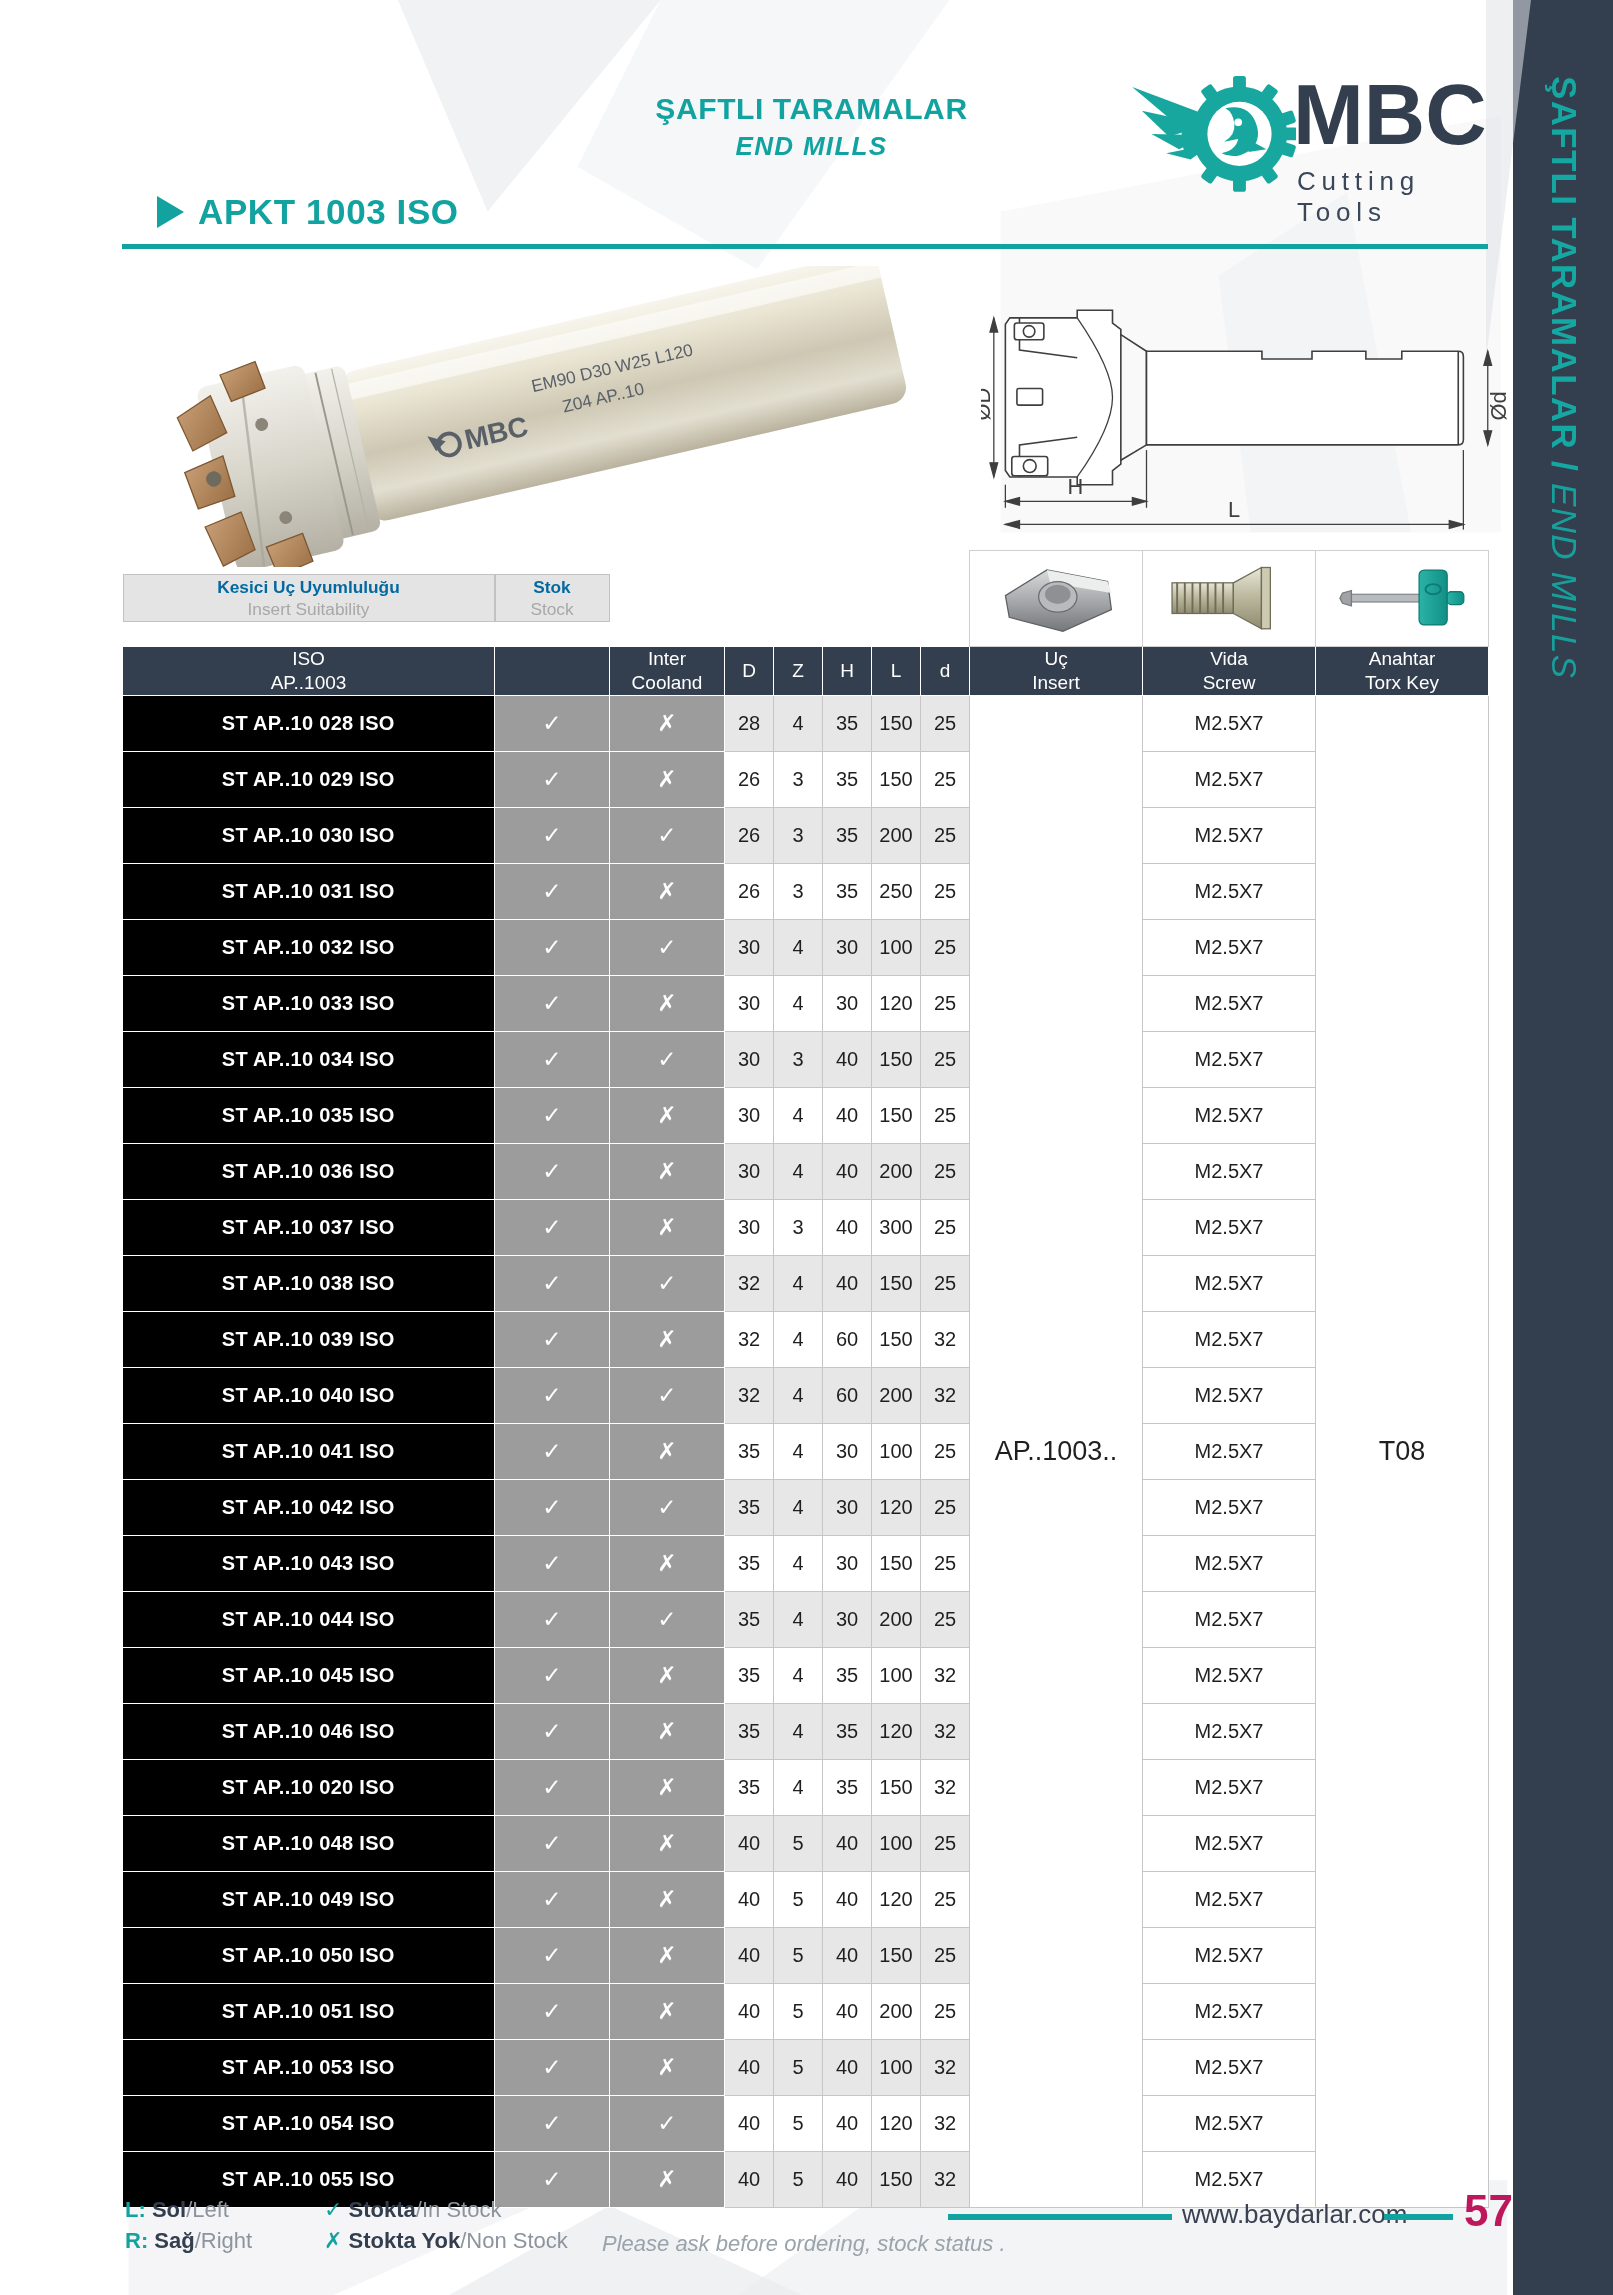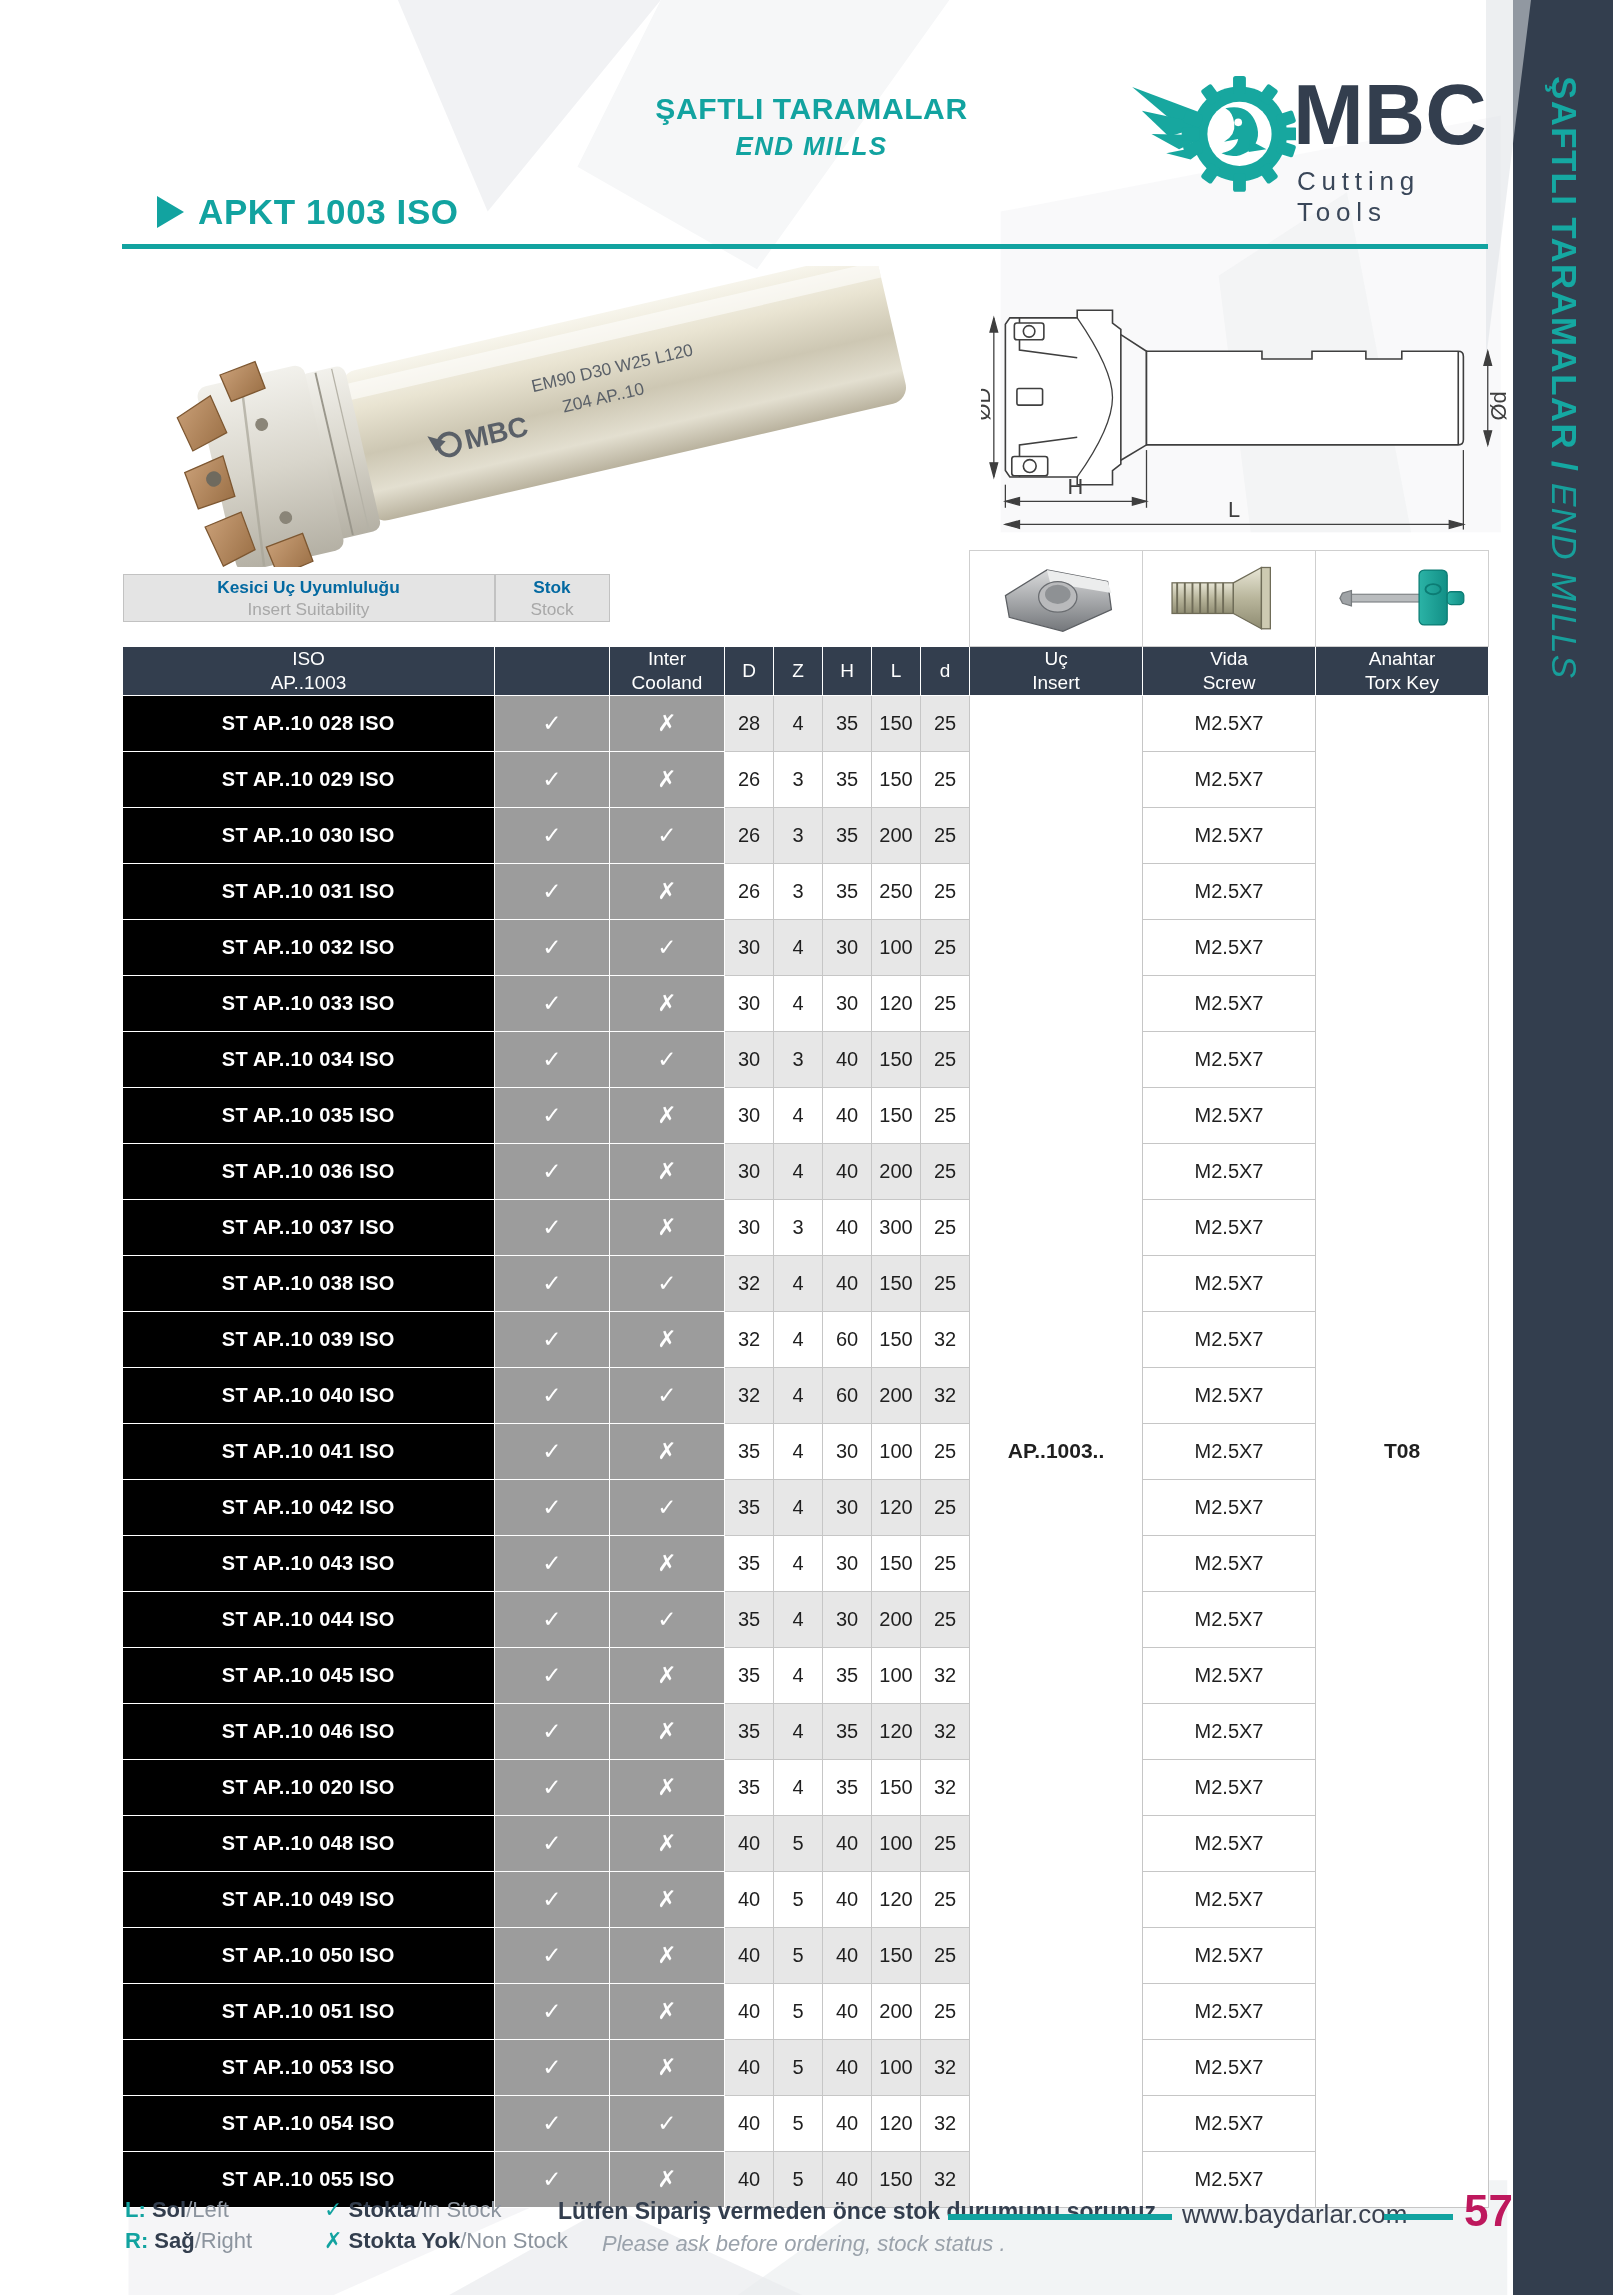--- a/index.html
+++ b/index.html
@@ -44,21 +44,21 @@
   .band .en{color:#a8a8a8;font-size:17.3px;}
   tr.head-row td{height:46px;background:#333e4e;color:#fff;font-size:19px;line-height:1.25;
         border:1.9px solid #fff;}
   tbody td{height:55px;}
   td.name-cell{background:#000000;color:#fff;font-weight:bold;font-size:20px;text-align:left;
         padding-left:15.4px;border-bottom:1.9px solid #fff;letter-spacing:0.3px;}
   td.gray-cell{background:#9c9c9c;color:#fff;font-size:23px;border:1.9px solid #fff;border-top:none;}
   td.num-cell{background:#fff;color:#1f1f1f;font-size:20px;border:1.3px solid #c6c6c6;}
   td.num-cell.shade{background:#e7e7e7;}
   td.screw-cell{background:#fff;color:#1f1f1f;font-size:20px;border:1.3px solid #c6c6c6;}
-  td.merge-cell{background:#fff;color:#1f1f1f;font-size:21px;border:1.3px solid #c6c6c6;font-weight:bold;}
+  td.merge-cell{background:#fff;color:#1f1f1f;font-size:27px;border:1.3px solid #c6c6c6;}
   
   .lg-line{position:absolute;font-size:22px;color:#333e4e;white-space:nowrap;}
   .lg-key{color:#12a3a0;font-weight:bold;}
   .lg-tr{font-weight:bold;}
   .lg-en{color:#8c949e;font-weight:normal;}
   #note-tr{position:absolute;left:558px;top:2198px;font-size:23px;font-weight:bold;color:#333e4e;}
   #note-en{position:absolute;left:558px;top:2231px;font-size:22px;font-style:italic;color:#9aa2ab;padding-left:44px;}
   .teal-line{position:absolute;top:2214px;height:5.8px;background:#12a3a0;}
   #site{position:absolute;left:1182px;top:2199px;font-size:26px;color:#3a4150;text-decoration:none;}
   #pagenum{position:absolute;left:1464px;top:2186px;font-size:44px;font-weight:bold;color:#be185d;}
@@ -624,21 +624,20 @@
           <td class="num-cell shade">32</td>
           <td class="screw-cell">M2.5X7</td>
         </tr>
       </tbody>
   </table>
 
   <div class="lg-line" style="left:125px;top:2197px;"><span class="lg-key">L:</span> <span class="lg-tr">Sol</span><span class="lg-en">/Left</span></div>
   <div class="lg-line" style="left:125px;top:2228px;"><span class="lg-key">R:</span> <span class="lg-tr">Sağ</span><span class="lg-en">/Right</span></div>
   <div class="lg-line" style="left:324px;top:2197px;"><span class="lg-key">✓</span> <span class="lg-tr">Stokta</span><span class="lg-en">/In Stock</span></div>
   <div class="lg-line" style="left:324px;top:2228px;"><span class="lg-key">✗</span> <span class="lg-tr">Stokta Yok</span><span class="lg-en">/Non Stock</span></div>
-  <div id="note-tr">Lütfen Sipariş vermeden önce stok durumunu sorunuz.</div>
   <div id="note-en">Please ask before ordering, stock status .</div>
   <div class="teal-line" style="left:948px;width:224px;"></div>
   <a id="site" href="#">www.baydarlar.com</a>
   <div class="teal-line" style="left:1384px;width:69px;"></div>
   <div id="pagenum">57</div>
 
 </div>
 
 
 </body></html>

